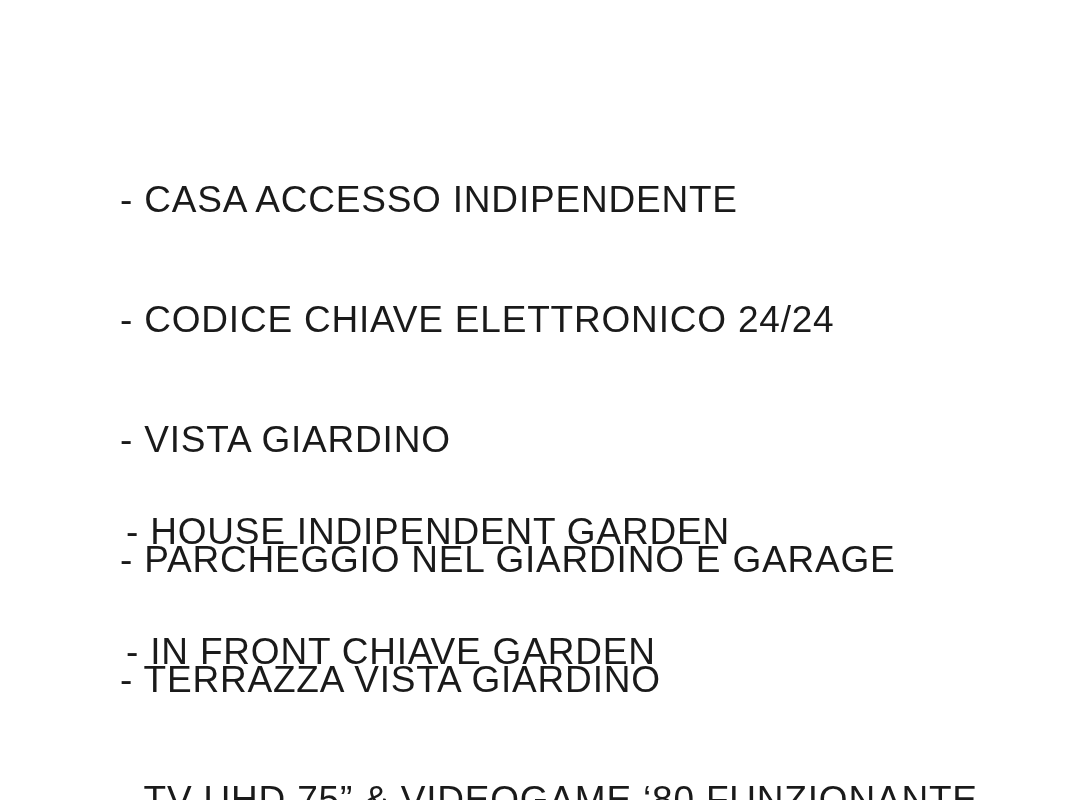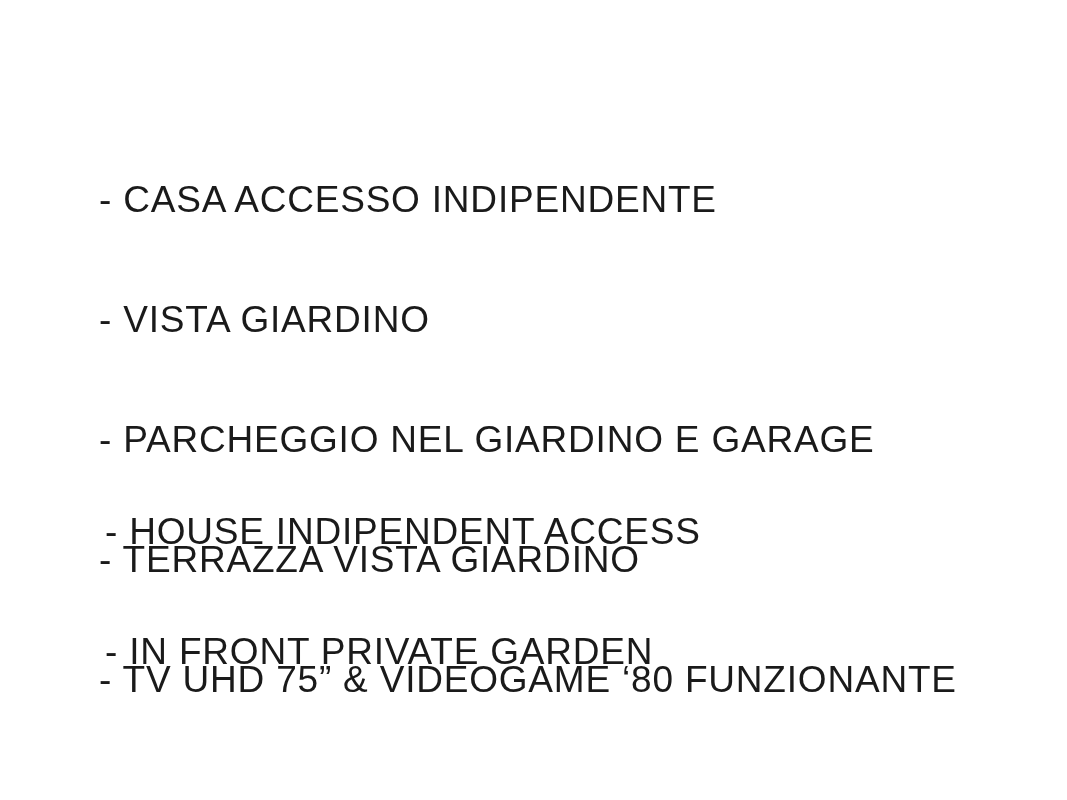--- a/index.html
+++ b/index.html
@@ -31,38 +31,40 @@
   .list-it {
     left: 99px;
     top: 100px;
   }
   .list-en {
     left: 105px;
     top: 432px;
   }
   .line {
     height: 40px;
+    margin-left: 21px;
   }
 </style>
 </head>
 <body>
 
 <div class="page">
 
   <div class="feature-list list-it">
     <div class="line">- CASA ACCESSO INDIPENDENTE</div>
+    <div class="line">- CODICE CHIAVE ELETTRONICO 24/24</div>
     <div class="line">- VISTA GIARDINO</div>
     <div class="line">- PARCHEGGIO NEL GIARDINO E GARAGE</div>
     <div class="line">- TERRAZZA VISTA GIARDINO</div>
     <div class="line">- TV UHD 75” &amp; VIDEOGAME ‘80 FUNZIONANTE</div>
     
   </div>
 
   <div class="feature-list list-en">
-    <div class="line">- HOUSE INDIPENDENT ACCESS</div>
-    <div class="line">- IN FRONT PRIVATE GARDEN</div>
+    <div class="line">- HOUSE INDIPENDENT GARDEN</div>
+    <div class="line">- IN FRONT CHIAVE GARDEN</div>
     
     
     
     
   </div>
 
 </div>
 
 </body></html>

